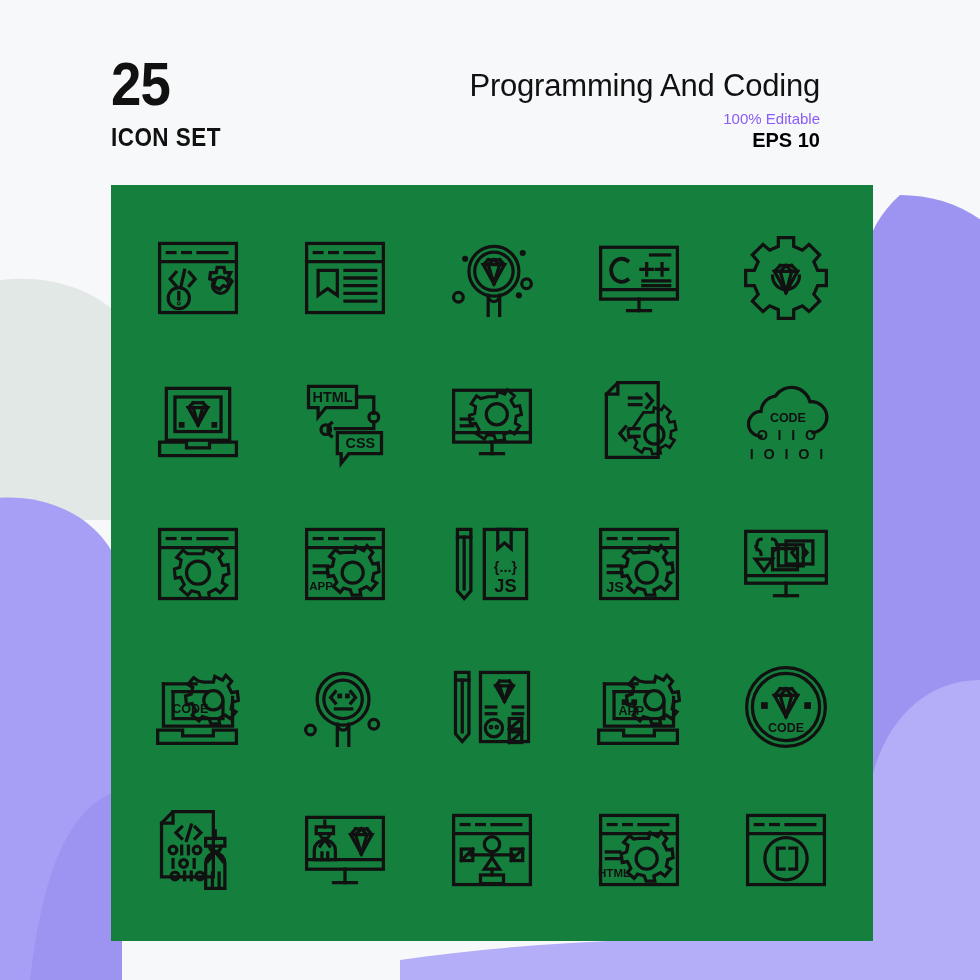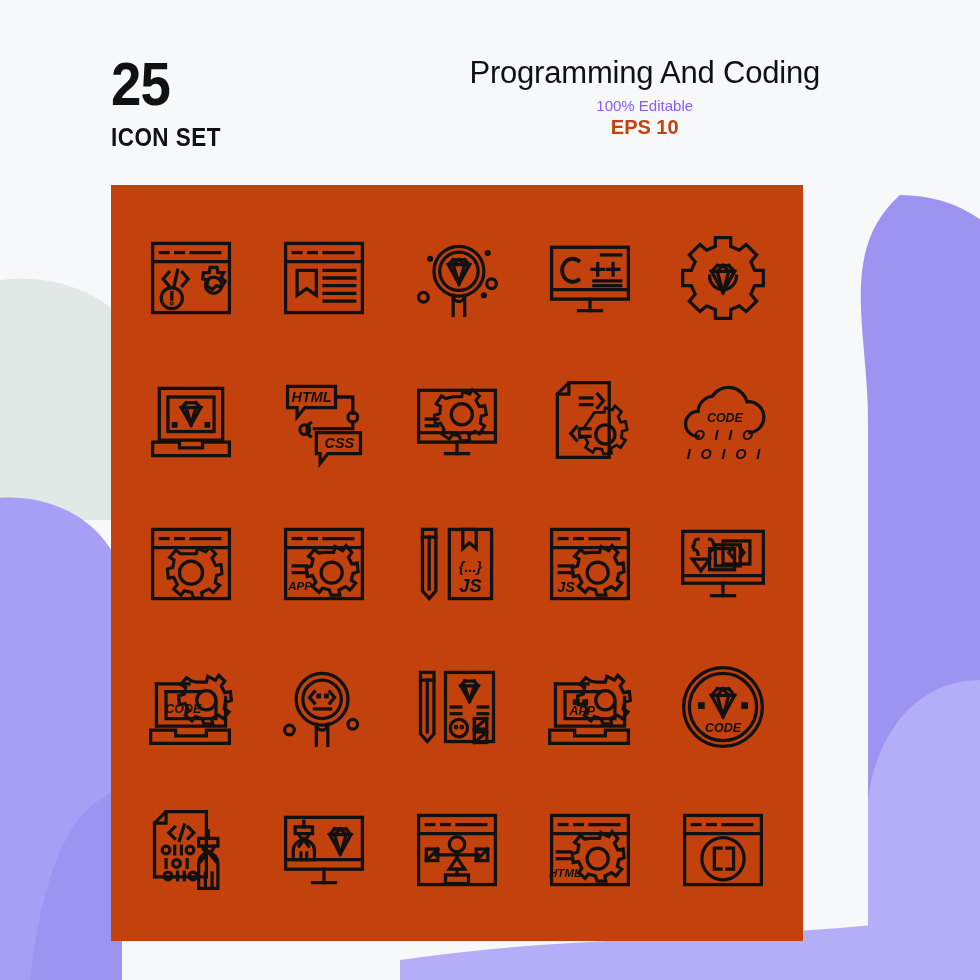--- a/index.html
+++ b/index.html
@@ -20,30 +20,29 @@
   .hdr-left{position:absolute;left:111px;top:55px;}
   .count{
     font-size:62px;line-height:58px;font-weight:bold;color:#111;
     letter-spacing:-1px;font-family:"Liberation Sans", sans-serif;
     transform:scaleX(.88);transform-origin:left center;
   }
   .iconset{
     margin-top:10px;font-size:25px;font-weight:bold;color:#111;
     letter-spacing:0.5px;transform:scaleX(.9);transform-origin:left center;
   }
-  .hdr-right{position:absolute;right:116px;top:56px;text-align:center;}
+  .hdr-right{position:absolute;right:116px;top:69px;text-align:right;}
   .hr-title{font-size:31px;color:#111;line-height:34px;letter-spacing:-0.2px;}
   .hr-sub{font-size:15px;color:#8b5cf6;margin-top:7px;line-height:17px;}
-  .hr-eps{font-size:20px;font-weight:bold;color:#c2410c;margin-top:2px;line-height:23px;}
+  .hr-eps{font-size:20px;font-weight:bold;color:#000000;margin-top:2px;line-height:23px;}
 
   
   .card{
-    position:absolute;left:111px;top:185px;width:692px;height:756px;
-    background:#c2410c;
-    font-style:italic;
+    position:absolute;left:111px;top:185px;width:762px;height:756px;
+    background:#15803d;
   }
   .grid{
     position:absolute;inset:0;
     display:grid;
     grid-template-columns:repeat(5,1fr);
     grid-template-rows:repeat(5,1fr);
     padding:22px 14px 20px 14px;
     box-sizing:border-box;
   }
   .cell{display:flex;align-items:center;justify-content:center;}

